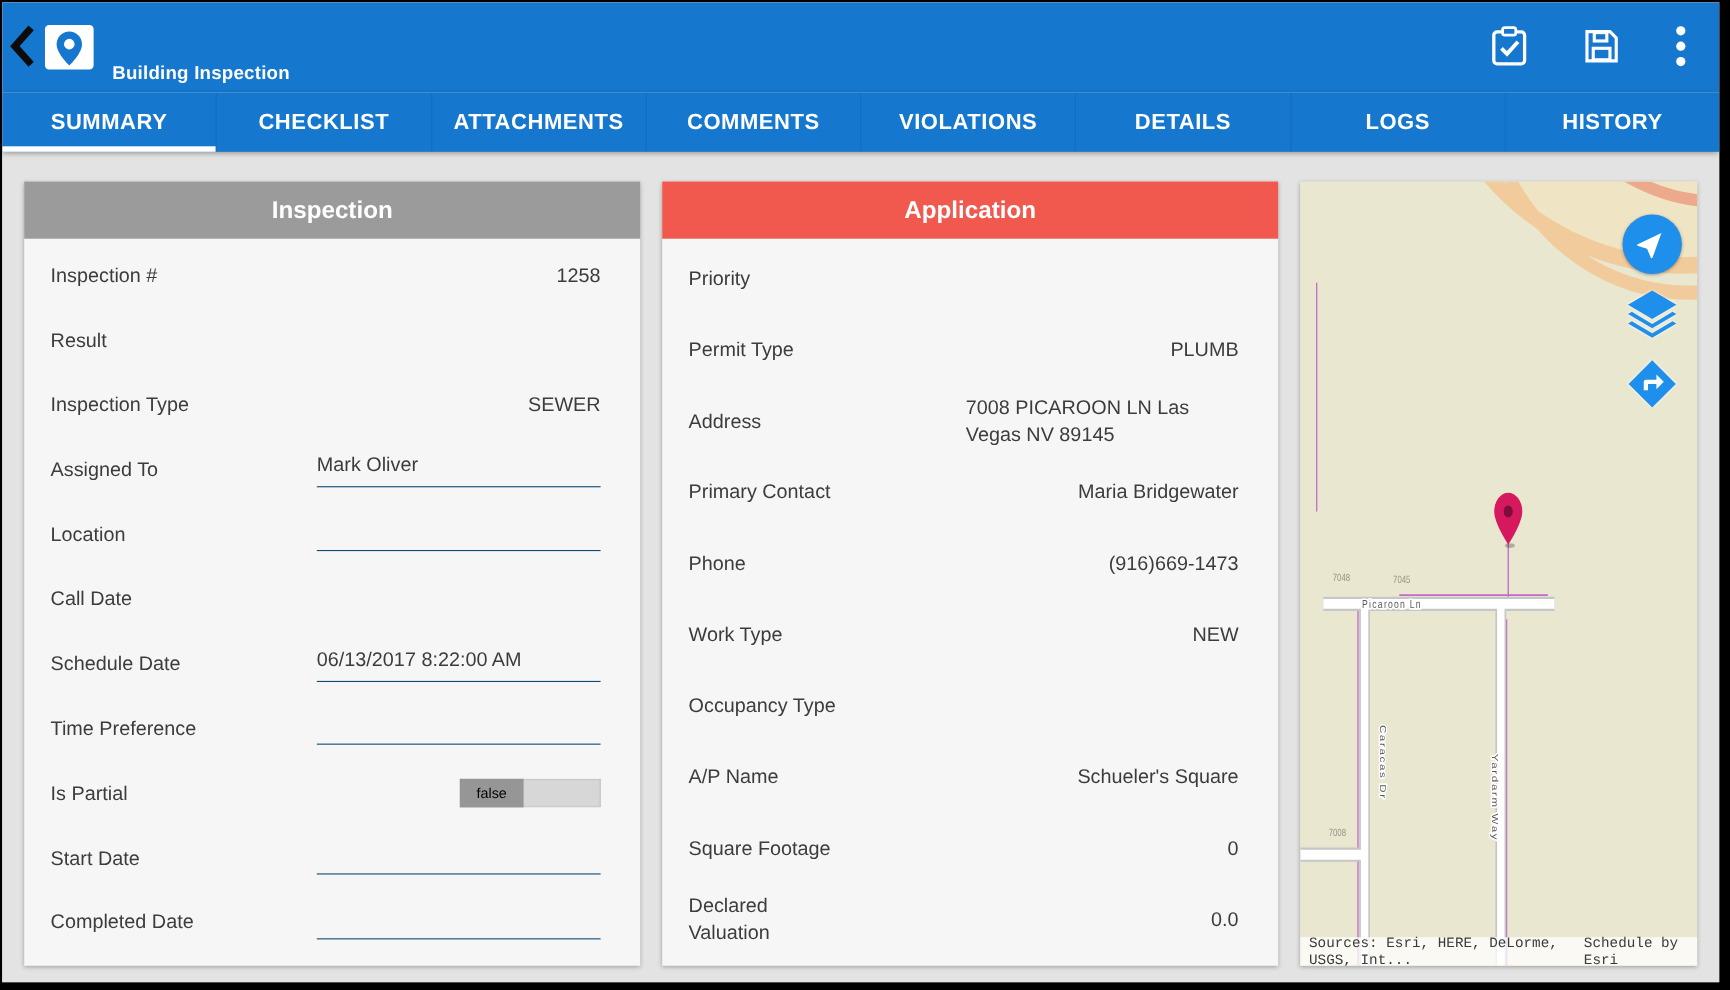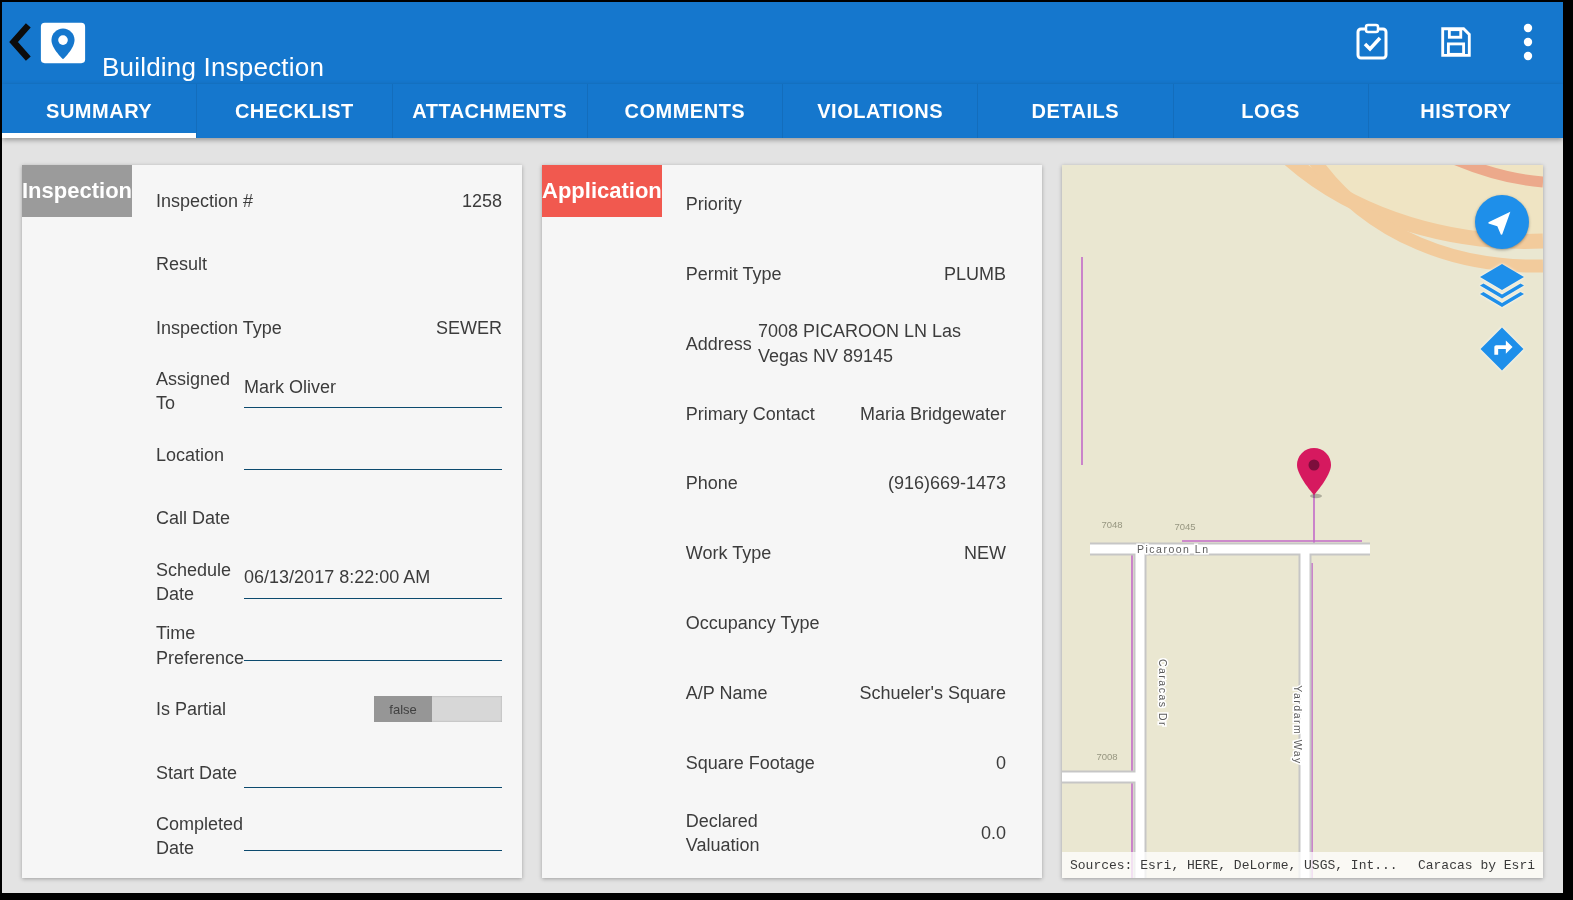--- a/index.html
+++ b/index.html
@@ -4,47 +4,47 @@
 <style>
   * { margin:0; padding:0; box-sizing:border-box; }
   html,body { width:1573px; height:900px; background:#000; font-family:"Liberation Sans","DejaVu Sans",sans-serif; overflow:hidden; }
   .screen { position:absolute; top:2px; left:2px; width:1561px; height:891px; background:#e3e3e3; overflow:hidden; }
 
   
   .appbar { height:82px; background:#1577cd; display:flex; align-items:center; justify-content:space-between; padding:0 26px 0 4px; }
   .appbar-left { display:flex; align-items:center; }
   .back-btn { background:none; border:none; padding:0 2px; cursor:pointer; display:flex; align-items:center; }
   .logo { margin-left:4px; display:flex; align-items:center; }
-  .app-title { color:#fff; font-size:26px; font-weight:400; margin-left:14px; letter-spacing:0.2px;margin-top:48px; }
+  .app-title { color:#fff; font-size:17px; font-weight:700; margin-left:14px; letter-spacing:0.2px;margin-top:48px; }
   .appbar-right { display:flex; align-items:center; gap:40px; }
   .icon-btn { background:none; border:none; padding:4px; cursor:pointer; display:flex; align-items:center; justify-content:center; }
 
   
   .tabs { height:54px; background:#1577cd; display:flex; box-shadow:0 2px 5px rgba(0,0,0,0.35); position:relative; z-index:2; }
   .tab { flex:1; color:#ffffff; font-size:20px; font-weight:bold; letter-spacing:0.5px; display:flex; align-items:center; justify-content:center; position:relative; cursor:pointer; }
   .tab + .tab { border-left:1px solid rgba(0,0,0,0.08); }
   .tab.active::after { content:""; position:absolute; left:0; right:0; bottom:0; height:5px; background:#fff; }
 
   
   .content { position:absolute; top:136px; left:0; right:0; bottom:0; background:#e3e3e3; padding:27px 20px 15px; display:flex; gap:20px; }
-  .panel { width:500px; background:#f6f6f6; box-shadow:0 1px 4px rgba(0,0,0,0.3); display:flex; }
+  .panel { width:560px; background:#f6f6f6; box-shadow:0 1px 4px rgba(0,0,0,0.3); display:flex; flex-direction:column; }
   .panel-header { height:52px; flex:0 0 52px; display:flex; align-items:center; justify-content:center; color:#fff; font-size:22px; font-weight:bold; }
   .panel-header.gray { background:#9b9b9b; }
   .panel-header.red { background:#f1594f; }
   .rows { flex:1; display:flex; flex-direction:column; padding:4px 0 10px; }
   .row { flex:1; display:flex; align-items:center; justify-content:space-between; padding:0 36px 0 24px; min-height:0; }
   .flabel { font-size:18px; color:#3c3c3c; max-width:150px; line-height:1.35; }
   .fvalue { font-size:18px; color:#3c3c3c; text-align:left; max-width:258px; line-height:1.35; }
   .row.underlined .fvalue { flex:0 0 258px; max-width:258px; border-bottom:1px solid #0c4a6e; padding-bottom:8px; min-height:30px; }
   .row.link-row .flabel { color:#2f9fdb; max-width:none; }
   .row.link-row .fvalue { color:#2f9fdb; text-decoration:underline; cursor:pointer; }
 
   
   .toggle { width:128px; height:26px; background:#d7d7d7; display:flex; cursor:pointer; box-shadow:inset 0 0 2px rgba(0,0,0,0.25); }
-  .toggle-on { width:58px; background:#969696; color:#404040; font-size:13px; display:flex; align-items:center; justify-content:center; }
+  .toggle-on { width:58px; background:#969696; color:#000000; font-size:13px; display:flex; align-items:center; justify-content:center; }
   .toggle-off { flex:1; }
 
   
   .map-panel { flex:1; position:relative; background:#eae7d1; box-shadow:0 1px 4px rgba(0,0,0,0.3); overflow:hidden; cursor:grab; }
   .map-svg { position:absolute; inset:0; width:100%; height:100%; }
   .map-controls { position:absolute; top:30px; right:13px; width:56px; display:flex; flex-direction:column; align-items:center; gap:9px; }
   .ctl { background:none; border:none; padding:0; cursor:pointer; display:flex; align-items:center; justify-content:center; }
   .ctl-nav { width:54px; height:54px; border-radius:50%; background:#1e8fea; box-shadow:0 1px 3px rgba(0,0,0,0.35); }
   .ctl-layers svg, .ctl-directions svg { filter:drop-shadow(0 0 1.5px rgba(255,255,255,0.95)); }
   .attribution { position:absolute; left:0; right:0; bottom:0; height:26px; background:rgba(255,255,255,0.75); display:flex; align-items:center; justify-content:space-between; padding:0 8px; font-size:13px; color:#3a3a3a;font-family:Liberation Mono, monospace; }
@@ -289,18 +289,18 @@
             <svg viewBox="0 0 24 24" width="46" height="46">
               <path fill="#1e8fea" d="M12 0.8 L23.2 12 L12 23.2 L0.8 12 Z"></path>
               <path fill="#fff" d="M14 14.5 V12 h-4 v3 H8 v-4 c0-.55 .45-1 1-1 h5 V7.5 L17.5 11 L14 14.5 Z"></path>
             </svg>
           </span>
         </button>
       </div>
 
       <div class="attribution">
         <span>Sources: Esri, HERE, DeLorme, USGS, Int...</span>
-        <span>Caracas by Esri</span>
+        <span>Schedule by Esri</span>
       </div>
     </section>
 
   </main>
 </div>
 
 </body></html>

